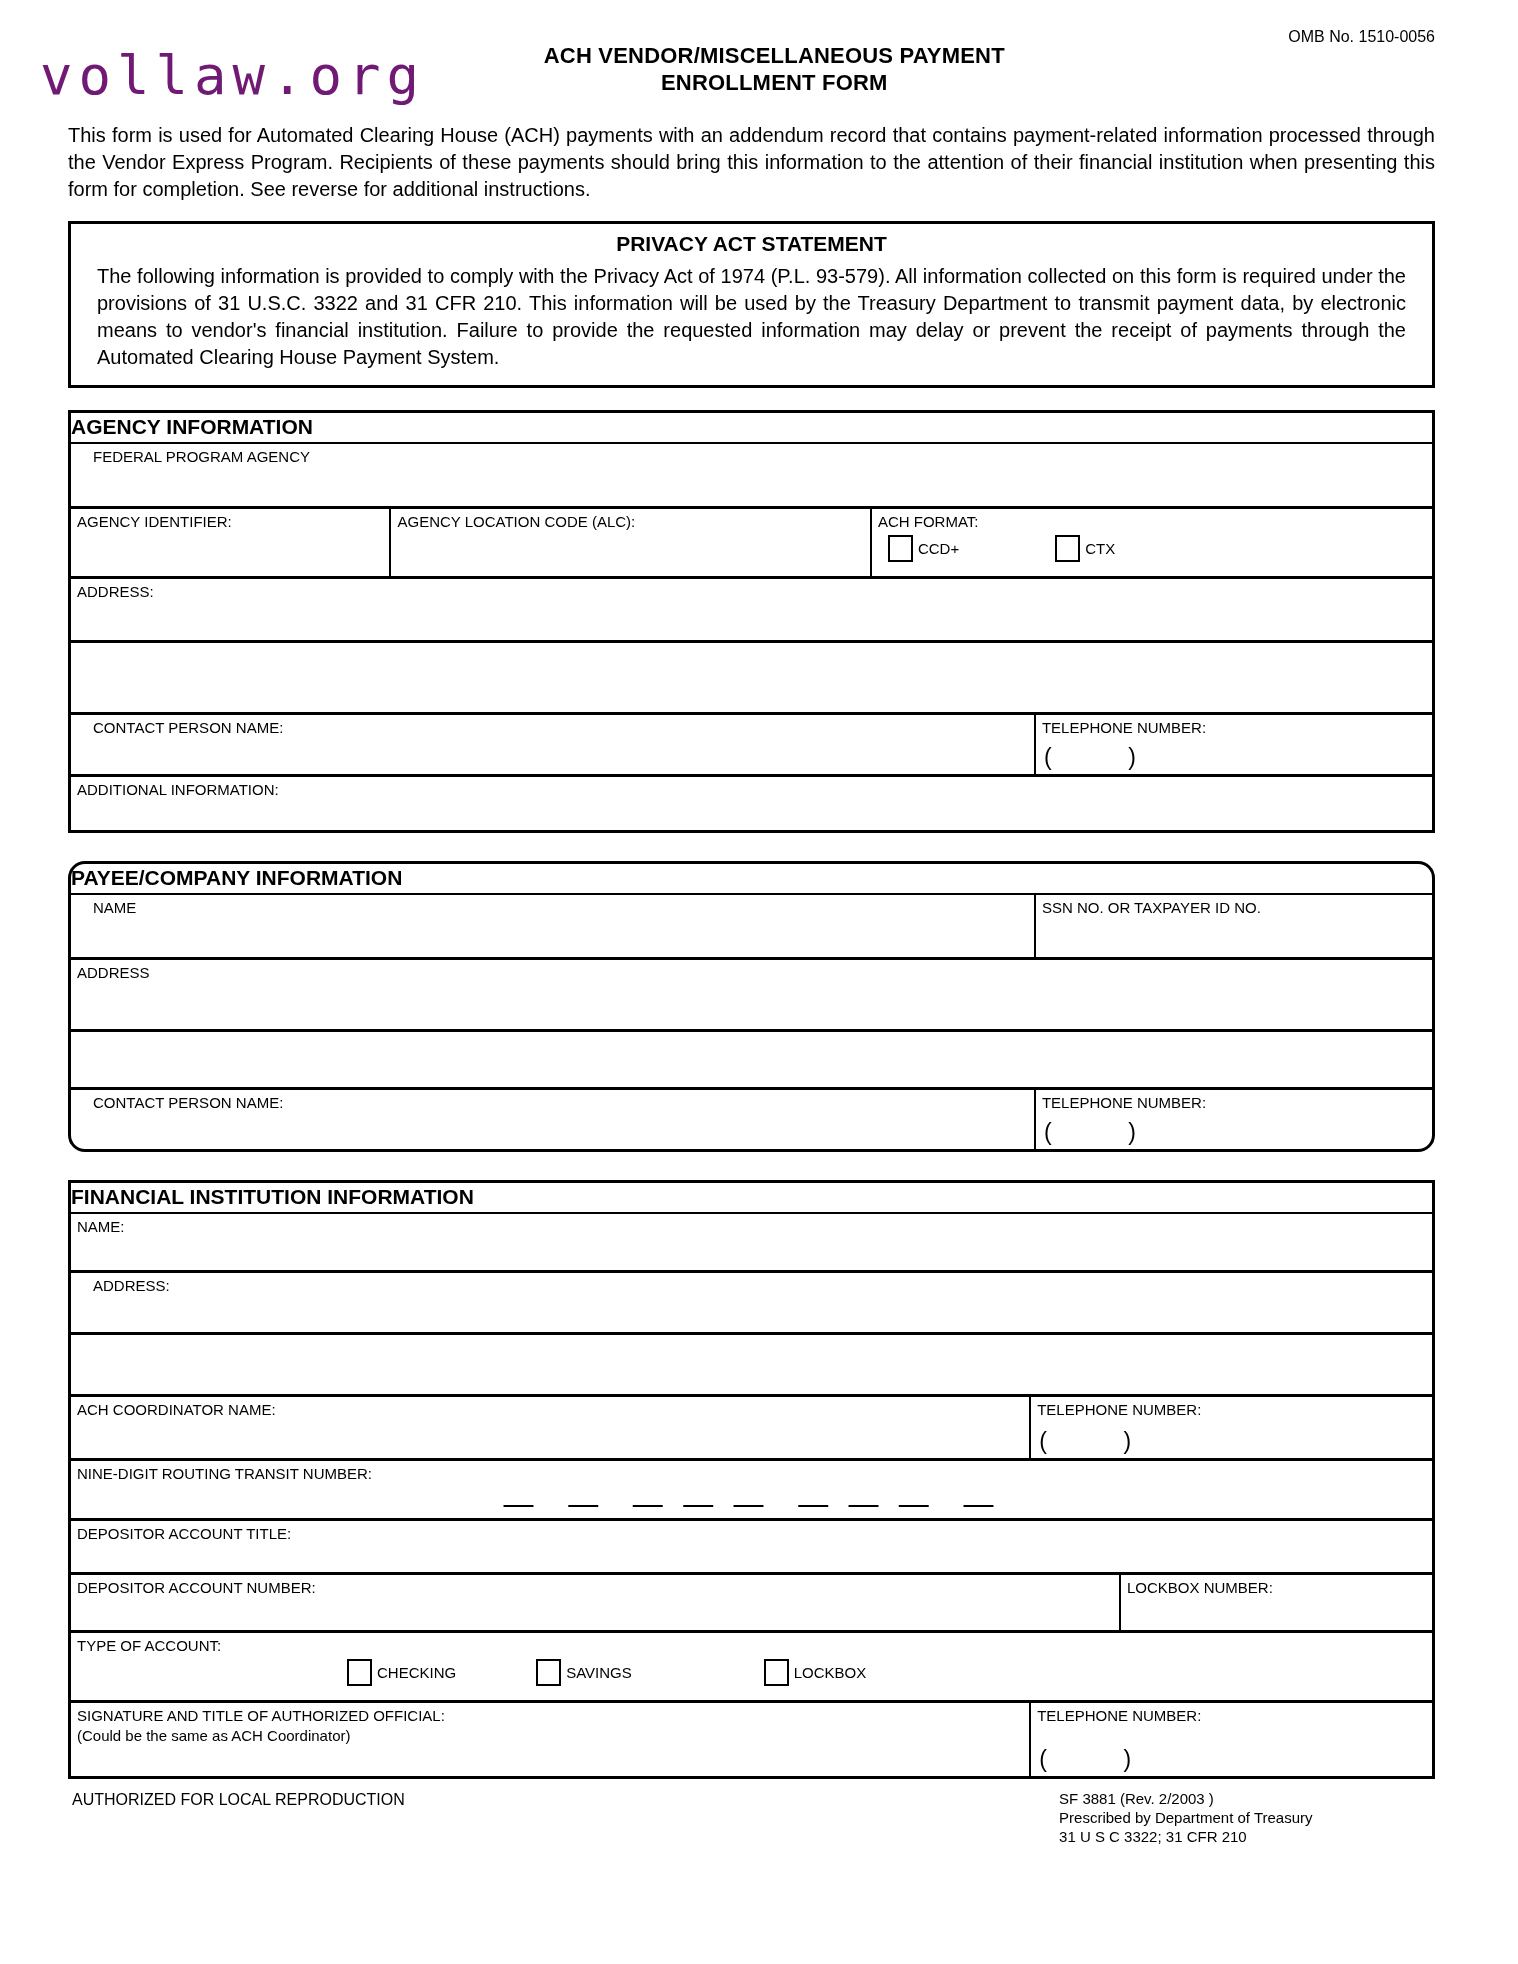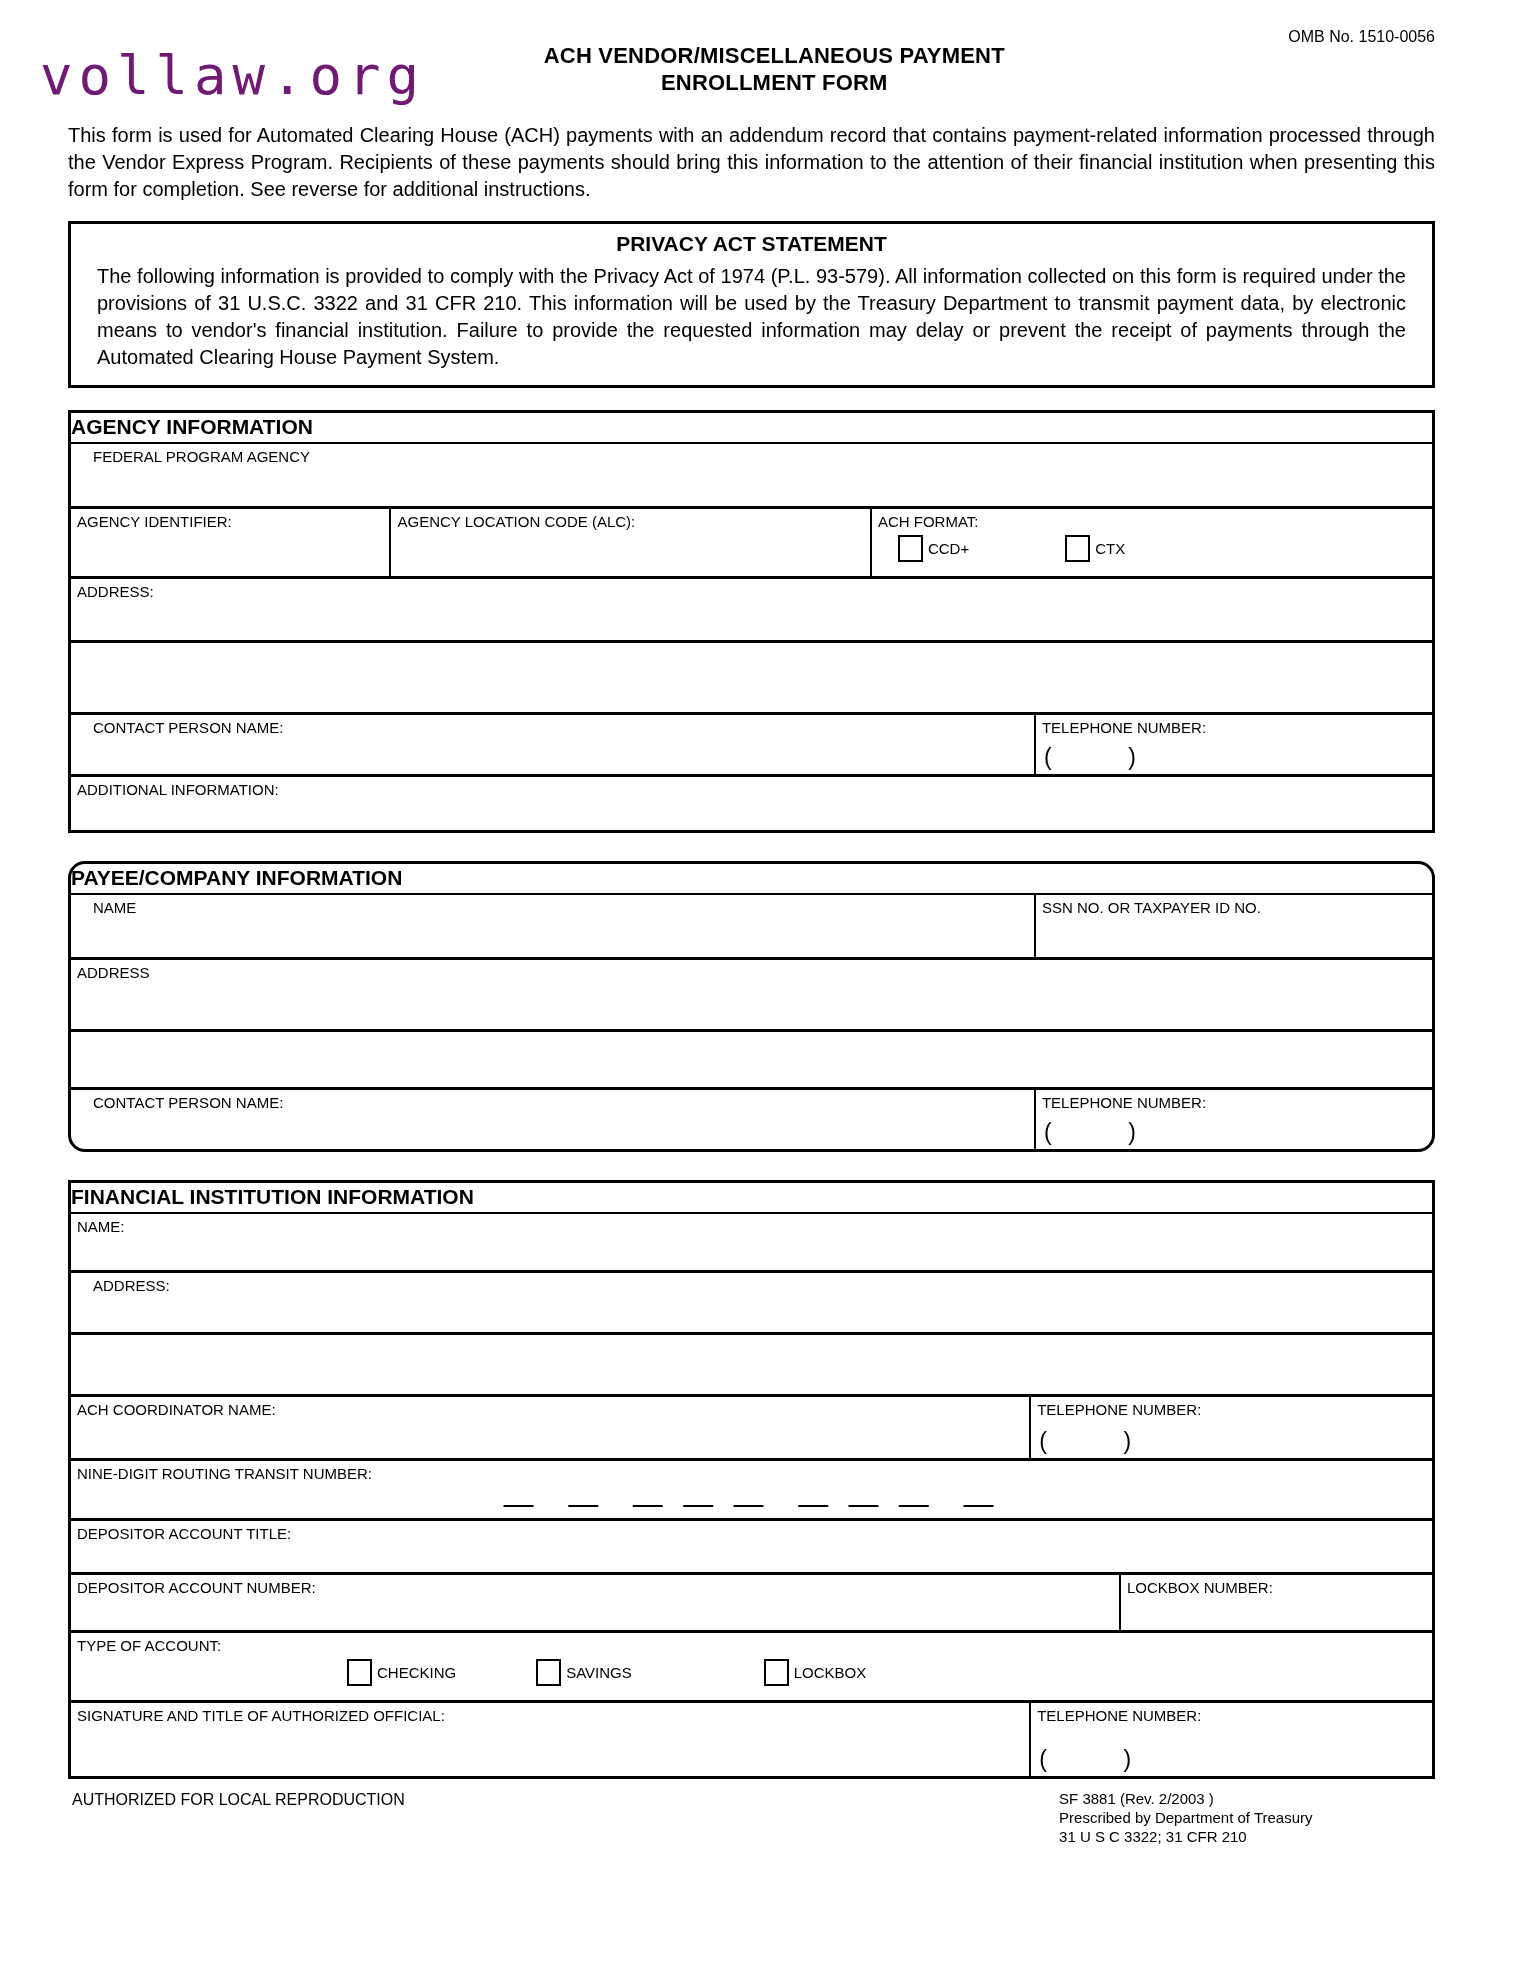--- a/index.html
+++ b/index.html
@@ -66,21 +66,21 @@
 
   .phone-cell { display:flex; flex-direction:column; justify-content:space-between; }
   .parens { font-size:23px; line-height:24px; padding:0 0 5px 8px; white-space:pre; }
 
   
   .cb-row { display:flex; align-items:center; }
   .cb-item { display:flex; align-items:center; }
   .cbbox { width:25px; height:27px; border:2px solid #000; background:#fff; flex:none; }
   .cb-lbl { font-size:15px; margin-left:5px; }
 
-  .achfmt-cbs { margin-top:4px; padding-left:26px; padding-bottom:6px; }
+  .achfmt-cbs { margin-top:4px; padding-left:16px; padding-bottom:6px; }
   .achfmt-cbs .cb-item + .cb-item { margin-left:96px; }
 
   .type-cbs { margin-top:4px; padding-left:276px; padding-bottom:8px; }
   .type-cbs .cb-item.second { margin-left:80px; }
   .type-cbs .cb-item.third { margin-left:132px; }
 
   
   .dashes {
     text-align:center; font-size:30px; letter-spacing:6px;
     white-space:pre; line-height:30px; padding:6px 0 4px;
@@ -277,20 +277,21 @@
             <span class="cbbox"></span>
             <span class="cb-lbl">LOCKBOX</span>
           </div>
         </div>
       </div>
     </div>
 
     <div class="row h76">
       <div class="cell w-main">
         <span class="lbl">SIGNATURE AND TITLE OF AUTHORIZED OFFICIAL:</span>
+        <span class="note-lbl">(Could be the same as ACH Coordinator)</span>
       </div>
       <div class="cell w-phone phone-cell">
         <span class="lbl">TELEPHONE NUMBER:</span>
         <div class="parens">(            )</div>
       </div>
     </div>
   </div>
 
   <div class="footer">
     <div class="footer-left">AUTHORIZED FOR LOCAL REPRODUCTION</div>

